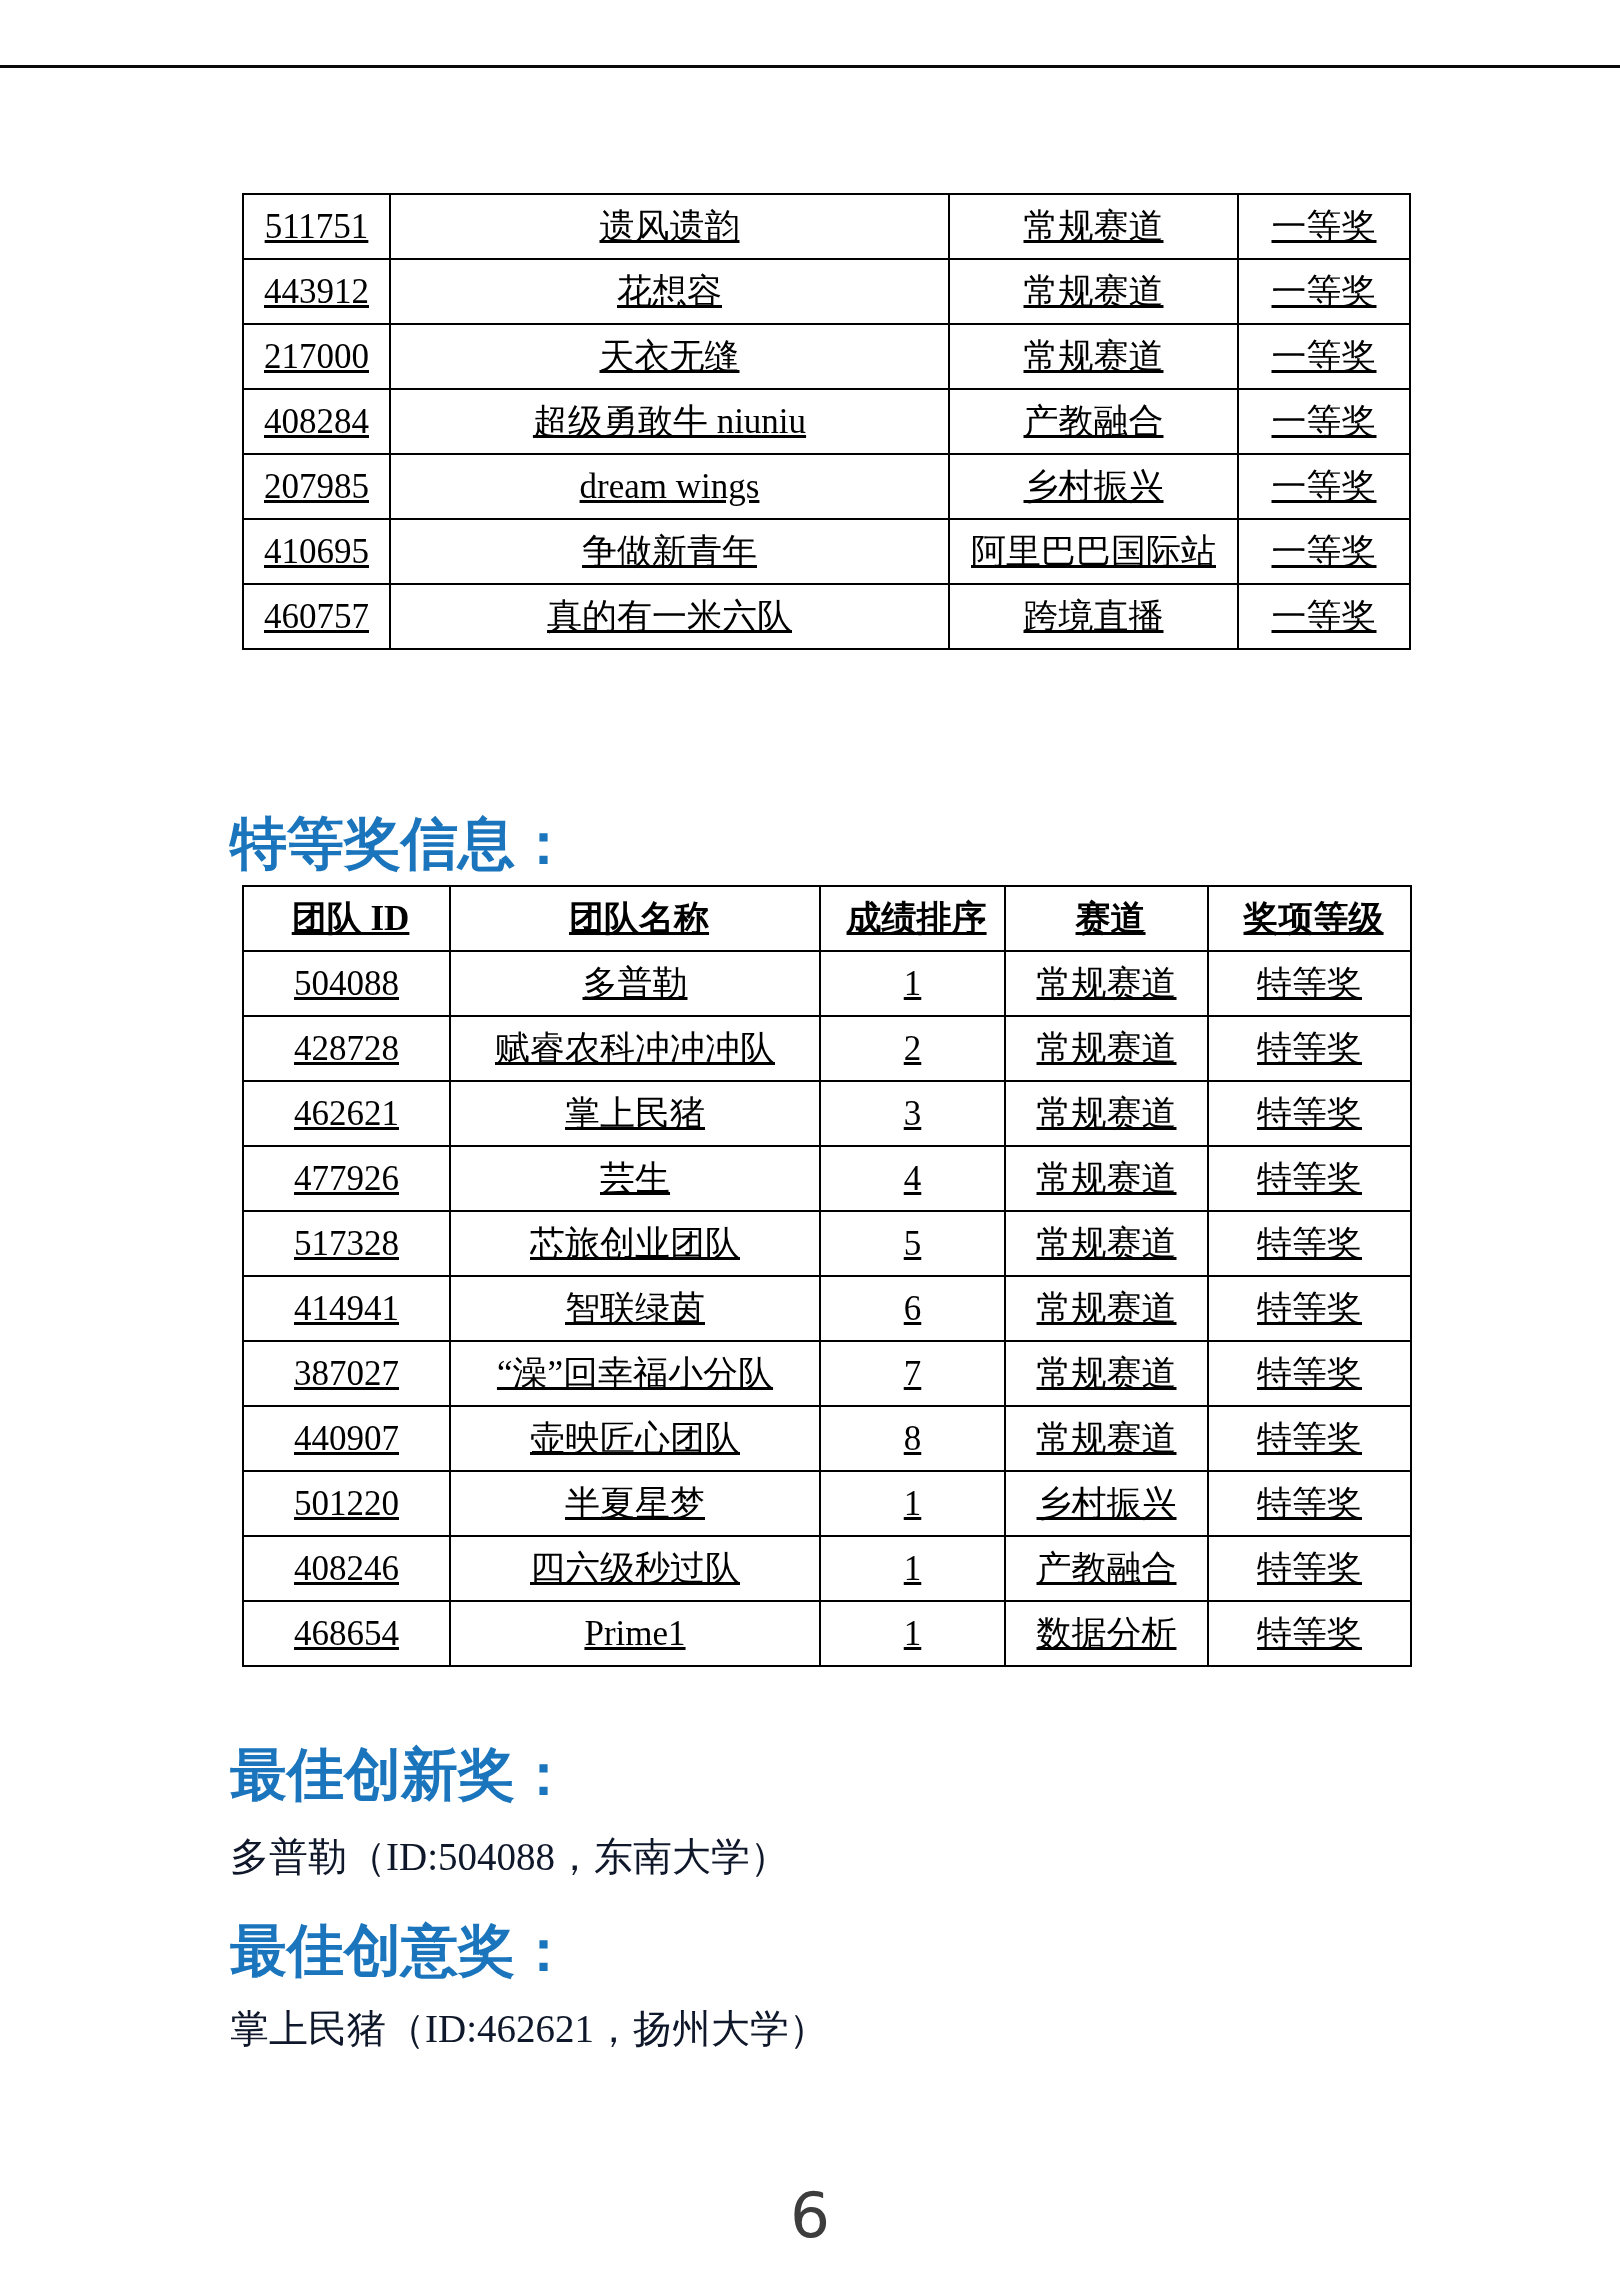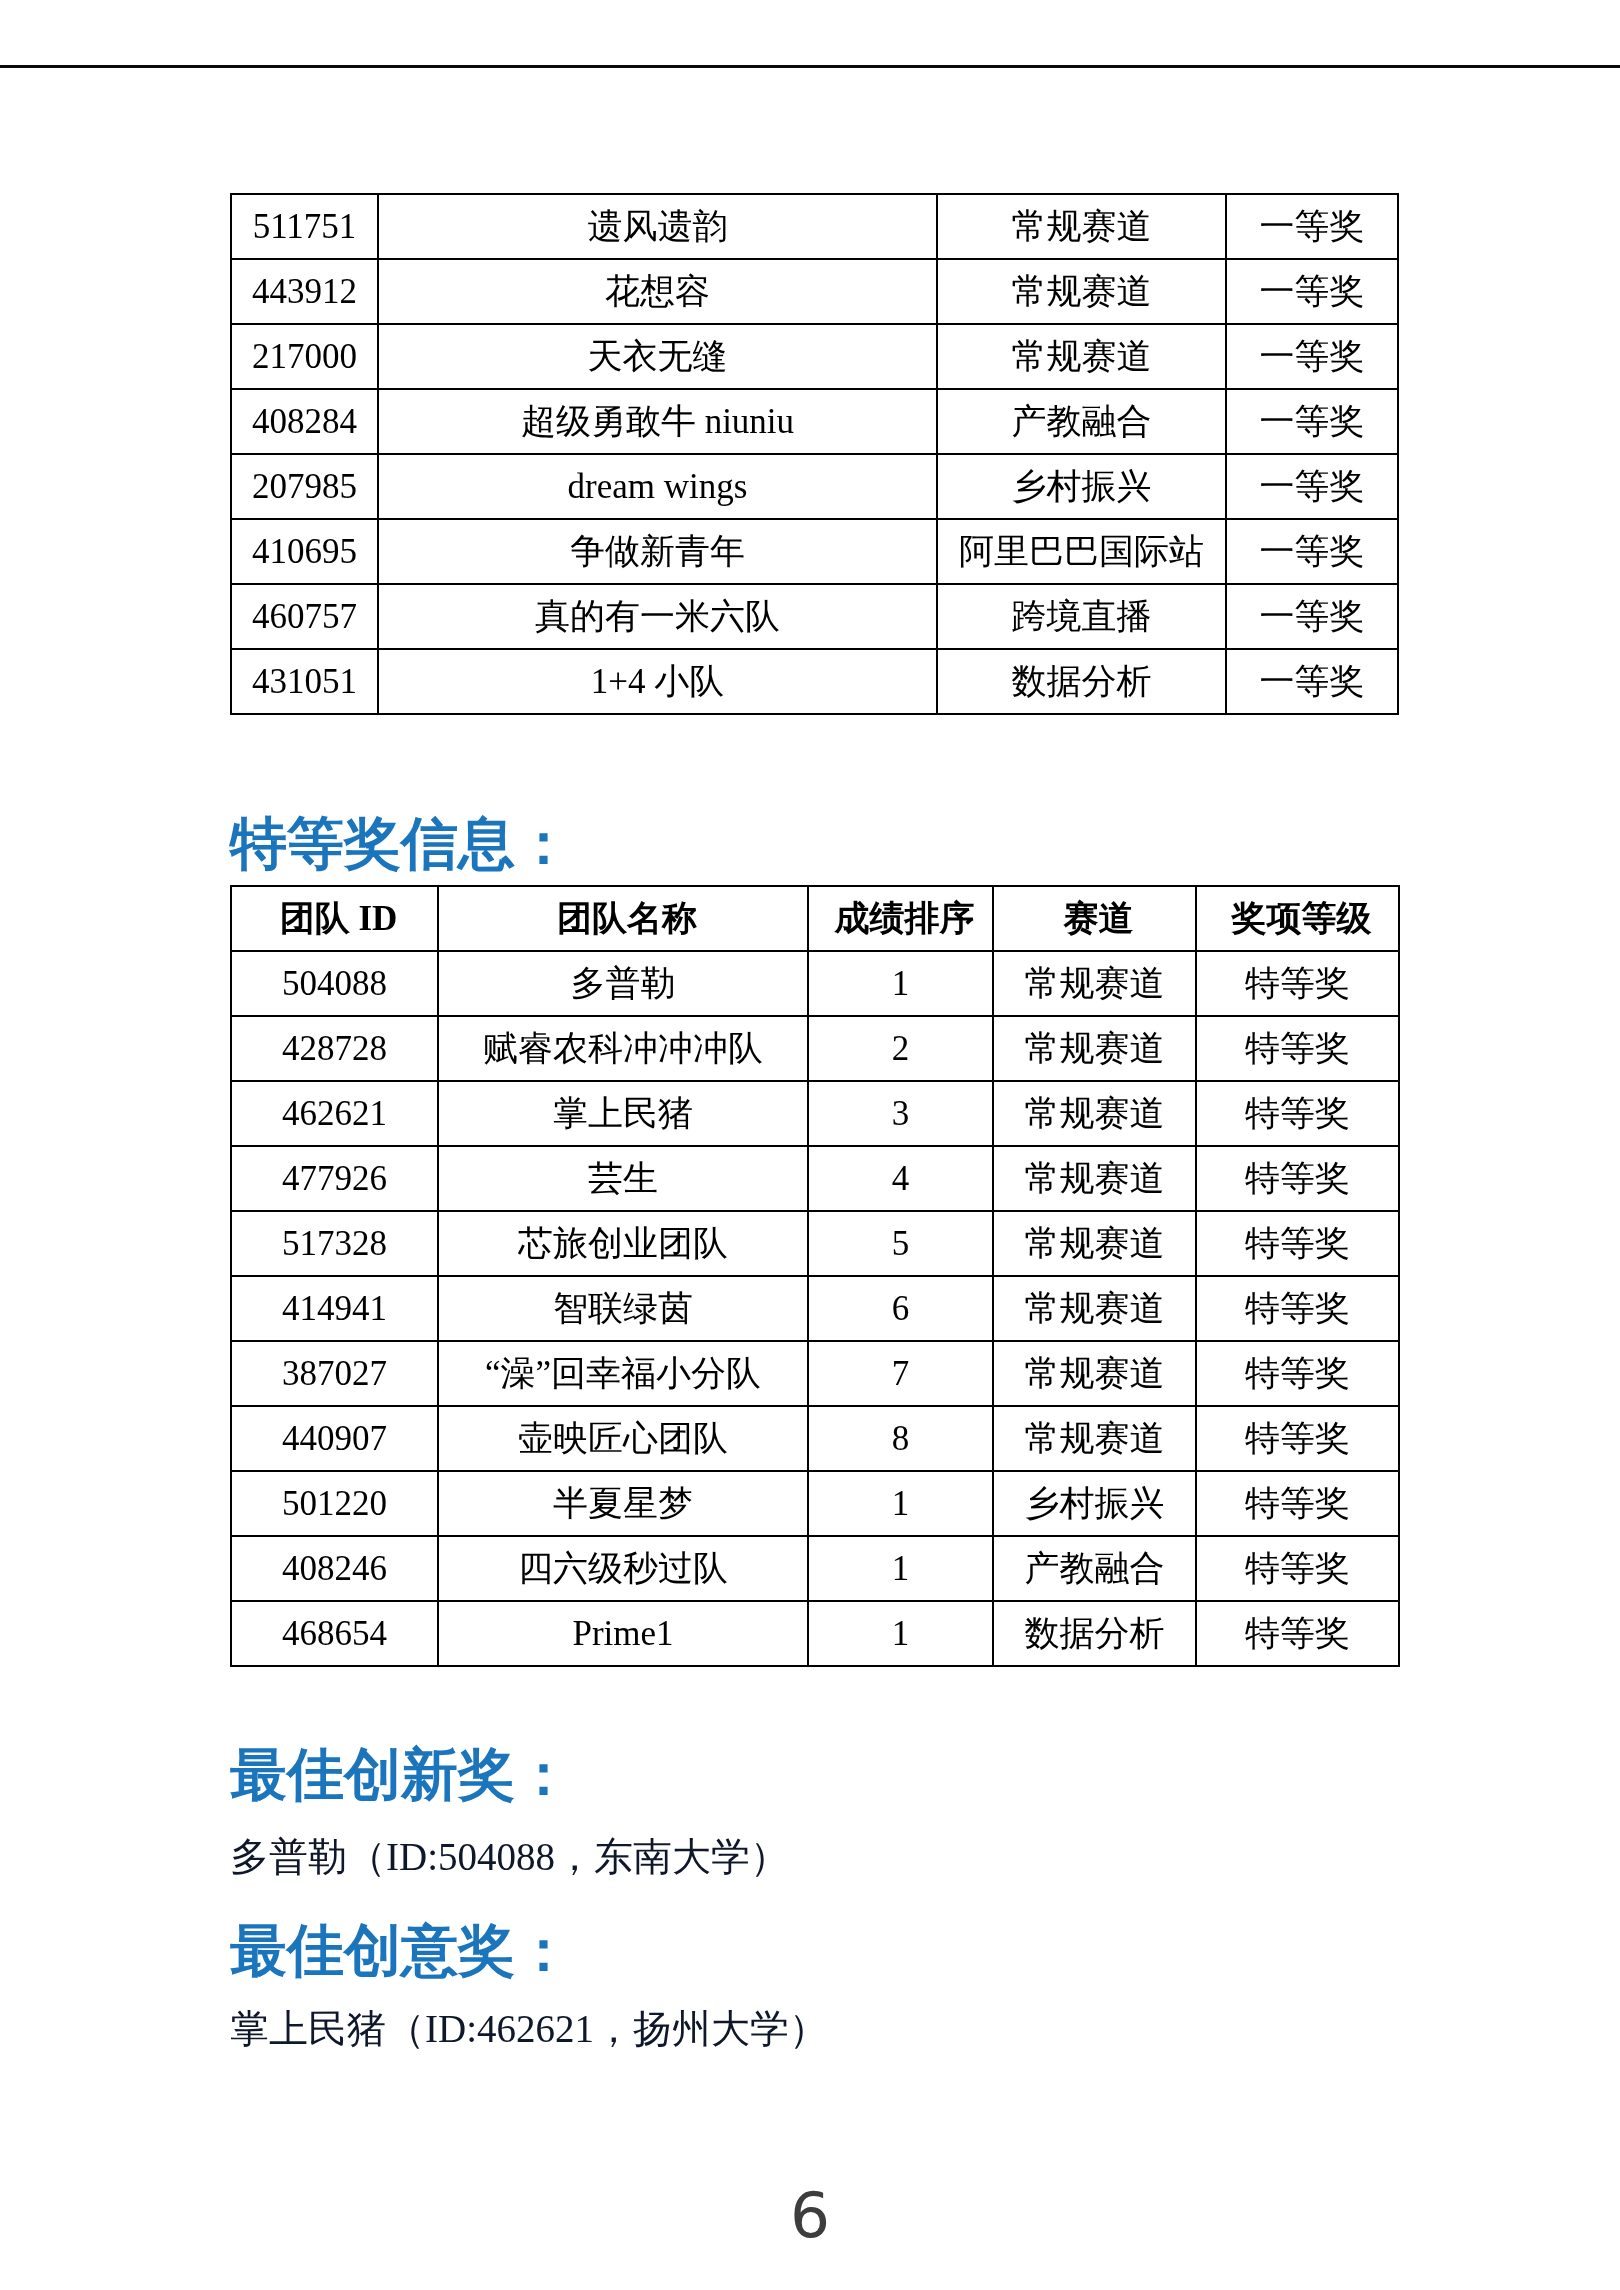--- a/index.html
+++ b/index.html
@@ -21,22 +21,23 @@
     left: 0;
     top: 65px;
     width: 100%;
     height: 2.9px;
     background: #0a0a0a;
   }
   table.award-table {
     border-collapse: collapse;
     table-layout: fixed;
     position: absolute;
-    left: 230px;
+    left: 242px;
     border: 2px solid #000;
+    text-decoration: underline;
   }
   table.award-table td,
   table.award-table th {
     border: 2px solid #000;
     border-top-width: 2.9px;
     border-bottom-width: 2.9px;
     text-align: center;
     vertical-align: middle;
     height: 63px;             
     padding: 0 3.9px;
@@ -139,26 +140,20 @@
         <tr>
           <td>410695</td>
           <td>争做新青年</td>
           <td>阿里巴巴国际站</td>
           <td>一等奖</td>
         </tr>
         <tr>
           <td>460757</td>
           <td>真的有一米六队</td>
           <td>跨境直播</td>
-          <td>一等奖</td>
-        </tr>
-        <tr>
-          <td>431051</td>
-          <td>1+4 小队</td>
-          <td>数据分析</td>
           <td>一等奖</td>
         </tr>
       </tbody>
   </table>
 
   <h2 class="blue-heading" id="heading-special">特等奖信息：</h2>
 
   <table class="award-table" id="table2">
     <colgroup>
       <col style="width:207px">

